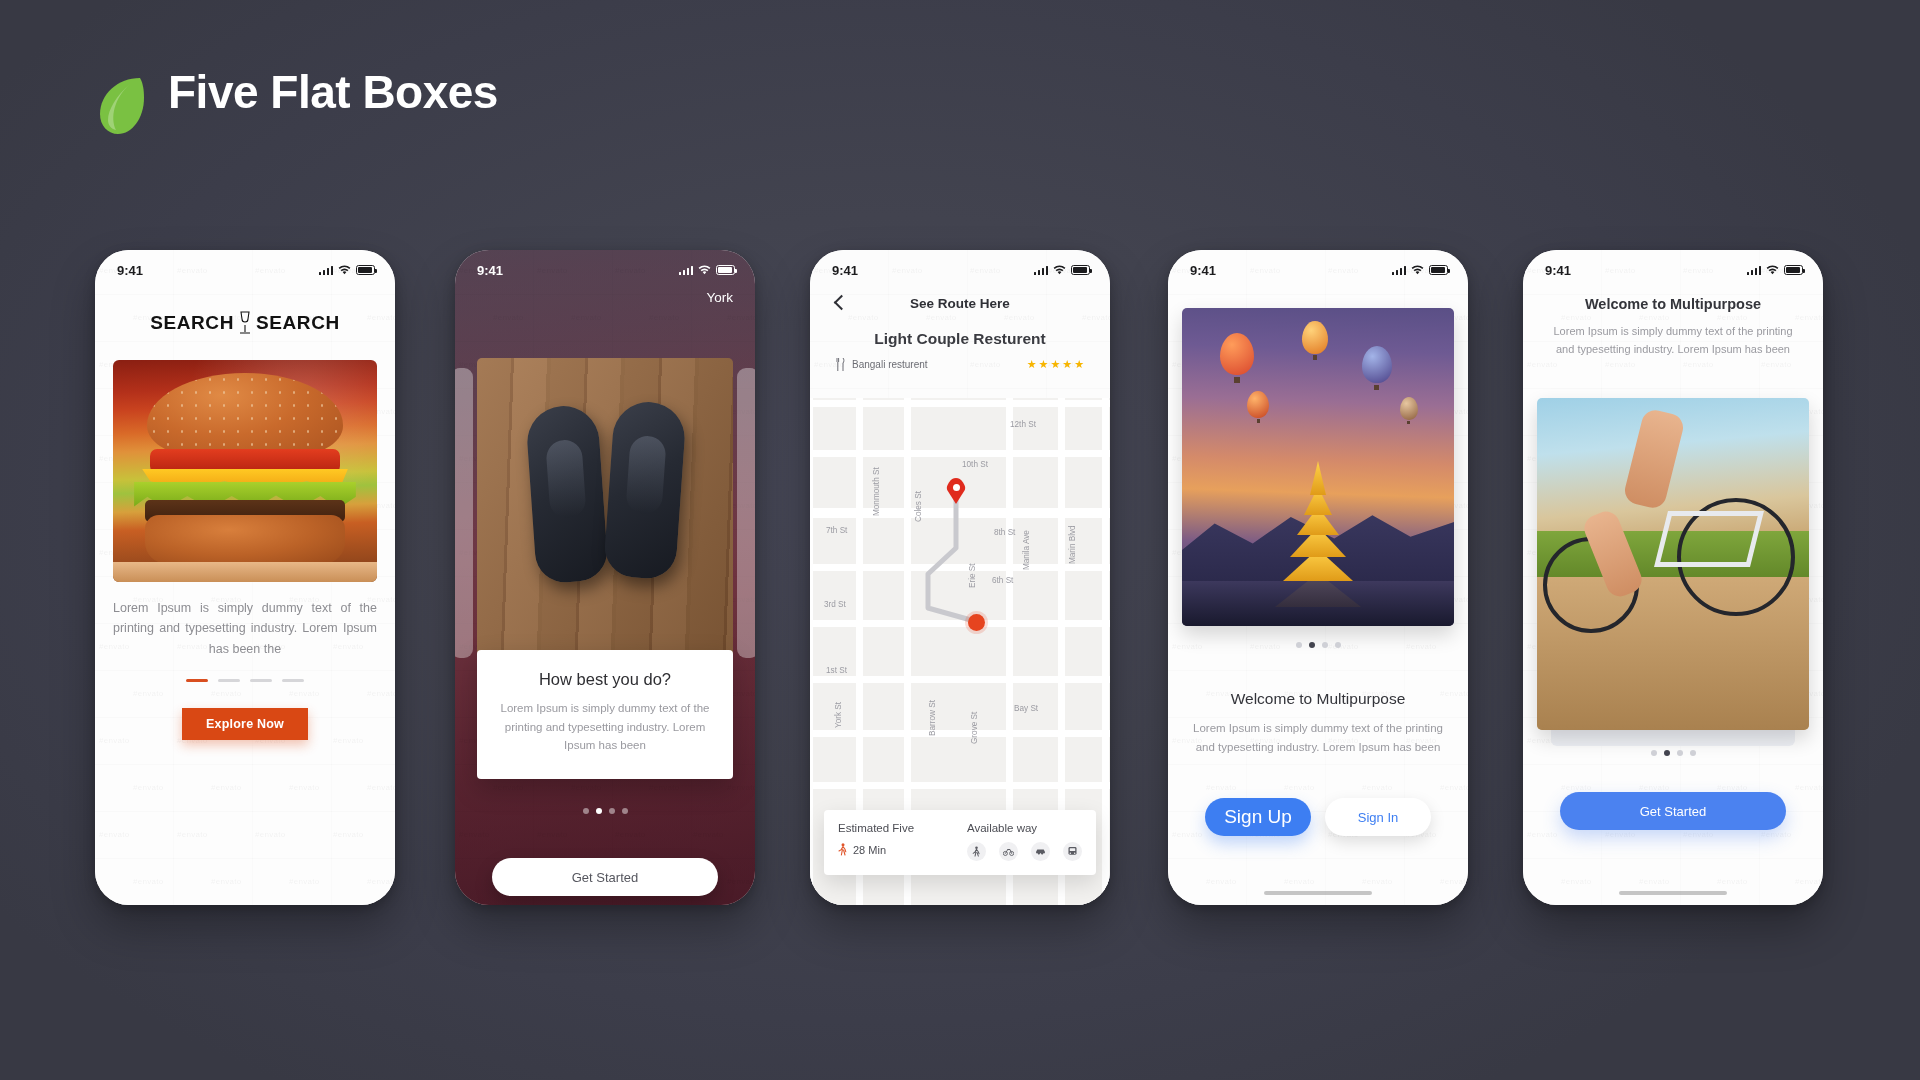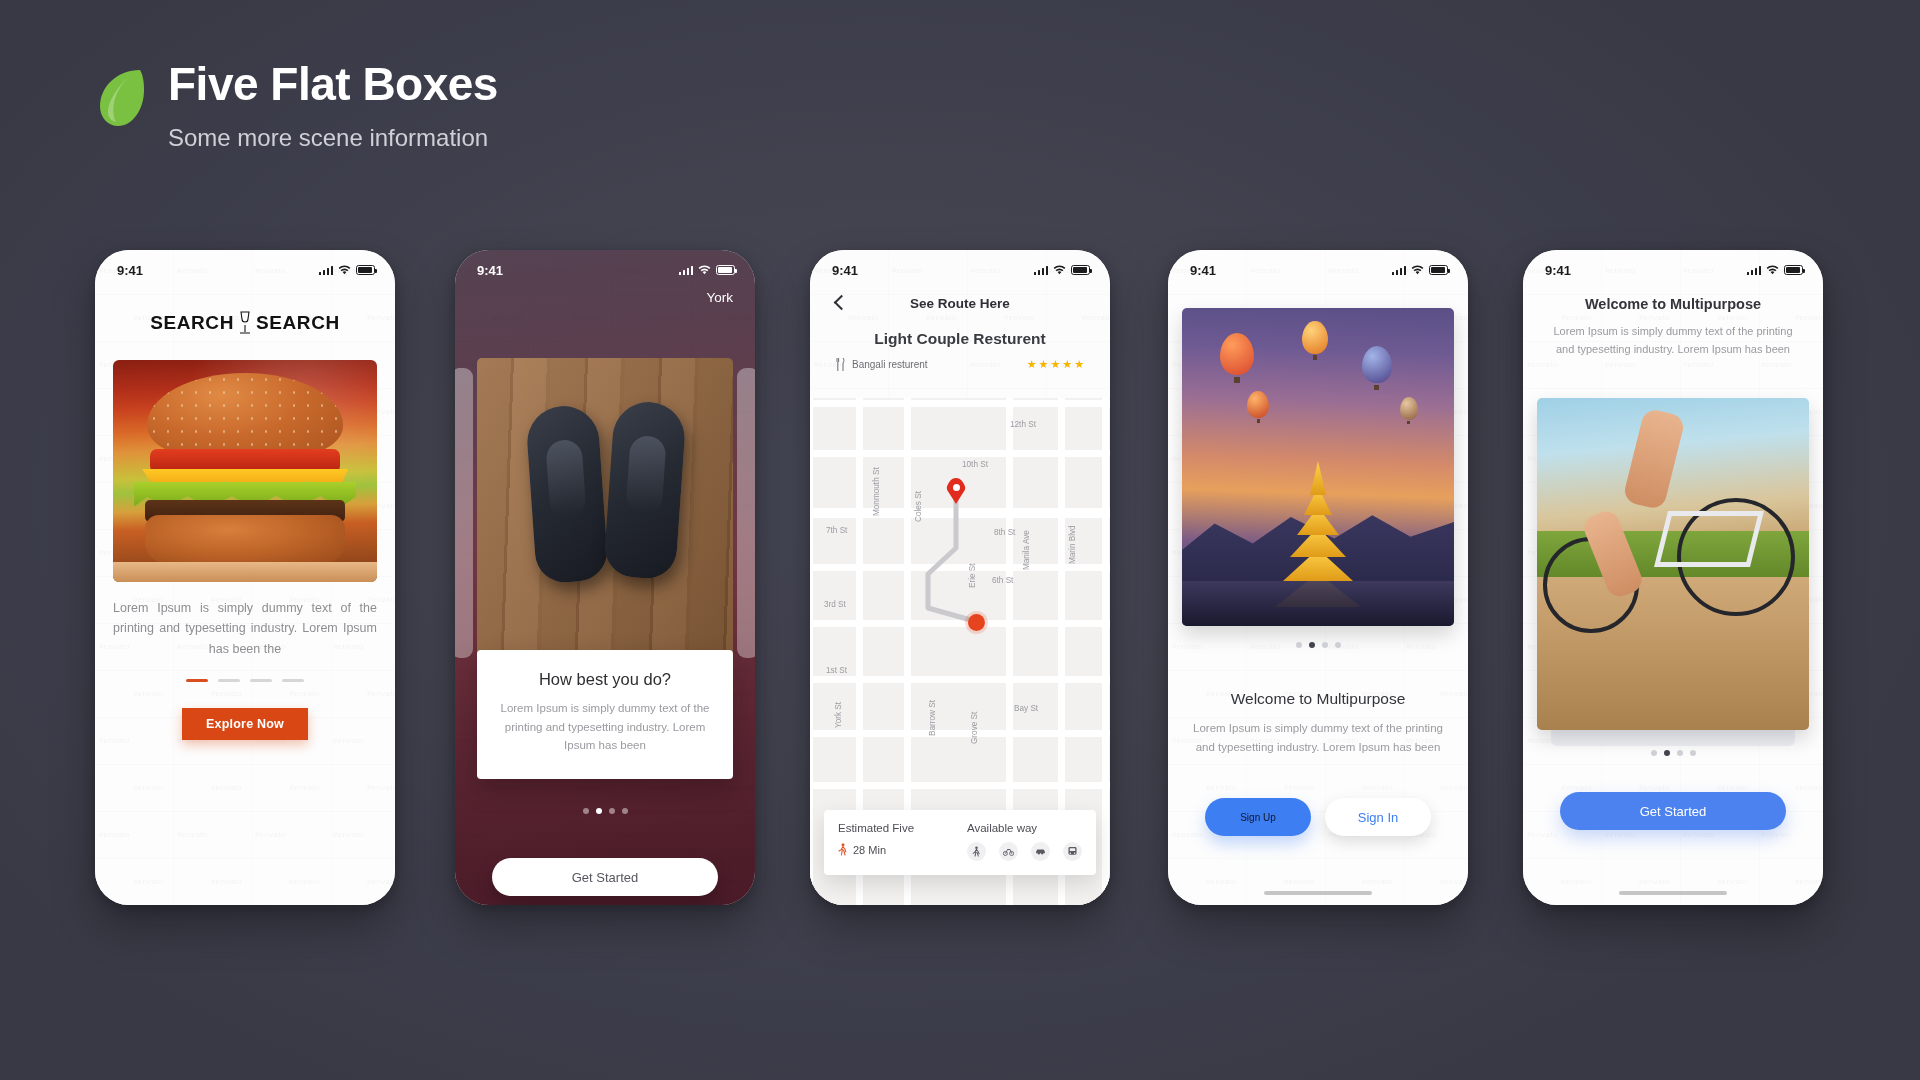--- a/index.html
+++ b/index.html
@@ -9,21 +9,21 @@
     font-family: "Liberation Sans", sans-serif;
     overflow: hidden;
   }
   .stage {
     position: relative; width: 1920px; height: 1080px;
     background:
       radial-gradient(ellipse 1100px 700px at 46% 46%, #474857 0%, #42434f 40%, #3c3d4a 75%, #383944 100%);
   }
 
   
-  .header { position: absolute; left: 96px; top: 60px; display: flex; align-items: flex-start; }
+  .header { position: absolute; left: 96px; top: 68px; display: flex; align-items: flex-start; }
   .leaf { width: 52px; height: 62px; margin-top: 6px; margin-right: 20px; }
   .head-text { display: flex; flex-direction: column; }
   .title {
     font-size: 46px; font-weight: bold; color: #ffffff;
     letter-spacing: -0.5px; line-height: 1.08;
   }
   .subtitle {
     font-size: 24px; color: #cfd0d7; margin-top: 14px; font-weight: normal;
   }
 
@@ -218,21 +218,21 @@
     clip-path: polygon(50% 0, 100% 100%, 0 100%); box-shadow: 0 0 14px rgba(255,200,60,.55); }
   .mtn { position:absolute; left:0; right:0; bottom: 14%; height: 26%;
     background: linear-gradient(180deg, #3c3a62, #2c2a4c);
     clip-path: polygon(0 62%, 12% 30%, 26% 54%, 40% 22%, 56% 48%, 70% 20%, 84% 46%, 100% 28%, 100% 100%, 0 100%); }
   .hero4 .water { position:absolute; left:0; right:0; bottom:0; height: 14%; background: linear-gradient(180deg, rgba(60,56,92,.9), rgba(24,24,44,.95)); }
   .p4-dots { position:absolute; z-index:5; left:0; right:0; top: 392px; }
   .p4-text { position:absolute; z-index:5; left: 18px; right: 18px; top: 440px; text-align:center; }
   .p4-title { font-size: 15.5px; color:#33343a; }
   .p4-body { margin-top: 11px; font-size: 11.5px; line-height:1.62; color:#9a9aa0; }
   .p4-btns { position:absolute; z-index:5; left: 0; right: 0; top: 548px; display:flex; justify-content:center; gap: 14px; }
-  .btn-signup { width: 106px; height: 38px; border-radius: 19px; border:0; cursor:pointer; background:#3d7ef2; color:#0f172a; font-size:10px;
+  .btn-signup { width: 106px; height: 38px; border-radius: 19px; border:0; cursor:pointer; background:#3d7ef2; color:#ffffff; font-size:19px;
     box-shadow: 0 8px 16px rgba(61,126,242,.30); }
   .btn-signin { width: 106px; height: 38px; border-radius: 19px; border:0; cursor:pointer; background:#fff; color:#3d7ef2; font-size:13px;
     box-shadow: 0 6px 16px rgba(0,0,0,.13); }
 
   
   .p5 .screen { background:#fdfdfd; }
   .p5-head { position:absolute; z-index:5; left: 20px; right: 20px; top: 46px; text-align:center; }
   .p5-title { font-size: 14.5px; font-weight: bold; color:#34353b; }
   .p5-body { margin-top: 11px; font-size: 11px; line-height:1.62; color:#9a9aa0; }
   .hero5 {
@@ -258,21 +258,20 @@
 
 <div class="stage">
 
   <div class="header">
     <svg class="leaf" viewBox="0 0 52 62">
       <path d="M44 4C22 4 4 20 4 40c0 12 8 20 18 20 14 0 26-16 26-36 0-8-1-15-4-20z" fill="#7ac142"></path>
       <path d="M20 56C14 44 18 24 34 10 20 22 12 36 12 46c0 5 3 9 8 10z" fill="#ffffff" opacity=".28"></path>
     </svg>
     <div class="head-text">
       <div class="title">Five Flat Boxes</div>
-      <div class="subtitle">Some more scene information</div>
     </div>
   </div>
 
   <div class="phone p1">
     <div class="screen">
       <div class="wm">
           <span class="wm-mark" style="left: 4px; top: 16px;">#envato</span>
           <span class="wm-mark" style="left: 82px; top: 16px;">#envato</span>
           <span class="wm-mark" style="left: 160px; top: 16px;">#envato</span>
           <span class="wm-mark" style="left: 238px; top: 16px;">#envato</span>

